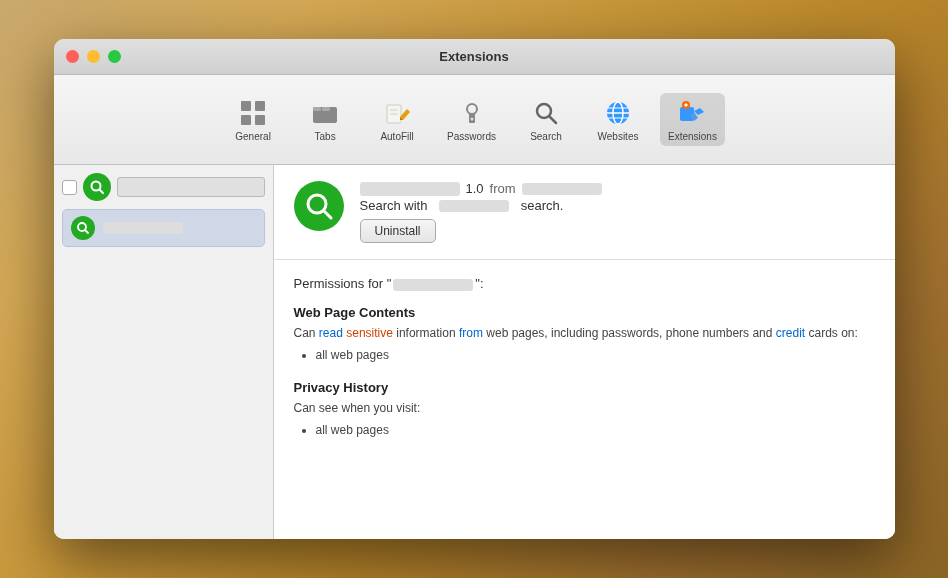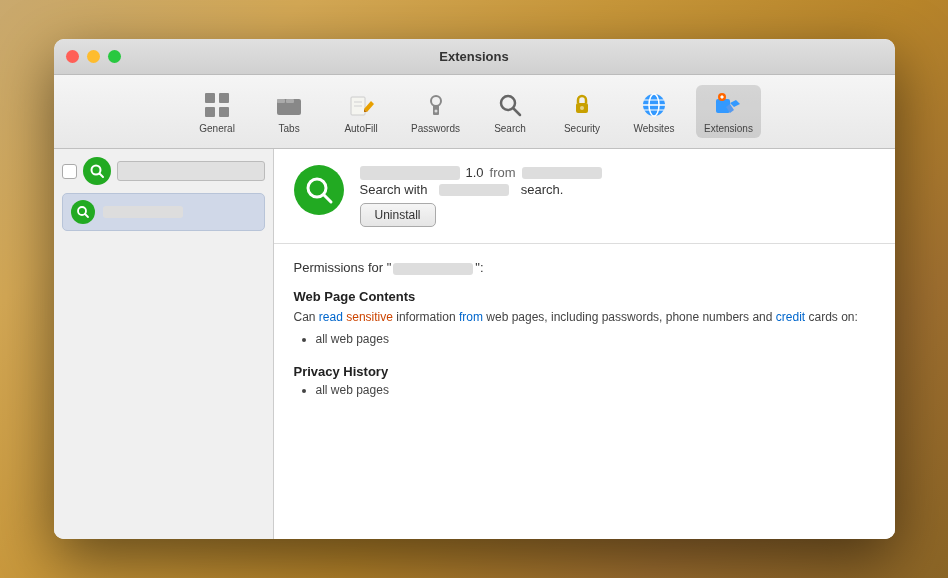--- a/index.html
+++ b/index.html
@@ -61,21 +61,21 @@
       font-weight: 600;
       color: #333;
     }
 
     .toolbar {
       background: linear-gradient(to bottom, #f5f5f5, #e8e8e8);
       border-bottom: 1px solid #c0c0c0;
       display: flex;
       align-items: center;
       justify-content: center;
-      padding: 10px 10px;
+      padding: 18px 10px;
       gap: 12px;
     }
 
     .toolbar-item {
       display: flex;
       flex-direction: column;
       align-items: center;
       padding: 4px 8px;
       border-radius: 6px;
       cursor: pointer;
@@ -416,30 +416,20 @@
     <div class="toolbar-item">
       <div class="toolbar-icon">
         <svg class="tb-svg" viewBox="0 0 32 32" fill="none">
           <circle cx="14" cy="14" r="7" stroke="#666" stroke-width="2.5" fill="none"></circle>
           <line x1="19.5" y1="19.5" x2="26" y2="26" stroke="#666" stroke-width="2.5" stroke-linecap="round"></line>
         </svg>
       </div>
       <span class="toolbar-label">Search</span>
     </div>
 
-    <div class="toolbar-item">
-      <div class="toolbar-icon">
-        <svg class="tb-svg" viewBox="0 0 32 32" fill="none">
-          <rect x="10" y="14" width="12" height="10" rx="2" fill="#c8a000"></rect>
-          <path d="M12 14 V11 A4 4 0 0 1 20 11 V14" stroke="#c8a000" stroke-width="2.5" fill="none"></path>
-          <circle cx="16" cy="19" r="2" fill="#fff8"></circle>
-        </svg>
-      </div>
-      <span class="toolbar-label">Security</span>
-    </div>
 
 
     <div class="toolbar-item">
       <div class="toolbar-icon">
         <svg class="tb-svg" viewBox="0 0 32 32" fill="none">
           <circle cx="16" cy="16" r="11" fill="#3399ff"></circle>
           <ellipse cx="16" cy="16" rx="5" ry="11" fill="none" stroke="white" stroke-width="1.5"></ellipse>
           <line x1="5" y1="16" x2="27" y2="16" stroke="white" stroke-width="1.5"></line>
           <line x1="6" y1="11" x2="26" y2="11" stroke="white" stroke-width="1"></line>
           <line x1="6" y1="21" x2="26" y2="21" stroke="white" stroke-width="1"></line>
@@ -522,20 +512,21 @@
           <div class="perm-group-desc">
             Can <span class="highlight-read">read</span> <span class="highlight-sensitive">sensitive</span> information <span class="highlight-from">from</span> web pages, including passwords, phone numbers and <span class="highlight-credit">credit</span> cards on:
           </div>
           <ul class="perm-list">
             <li>all web pages</li>
           </ul>
         </div>
 
         <div class="perm-group">
           <div class="perm-group-title">Privacy History</div>
+          <div class="perm-group-desc">Can see when you visit:</div>
           <ul class="perm-list">
             <li>all web pages</li>
           </ul>
         </div>
       </div>
     </div>
   </div>
 </div>
 
 </body></html>

